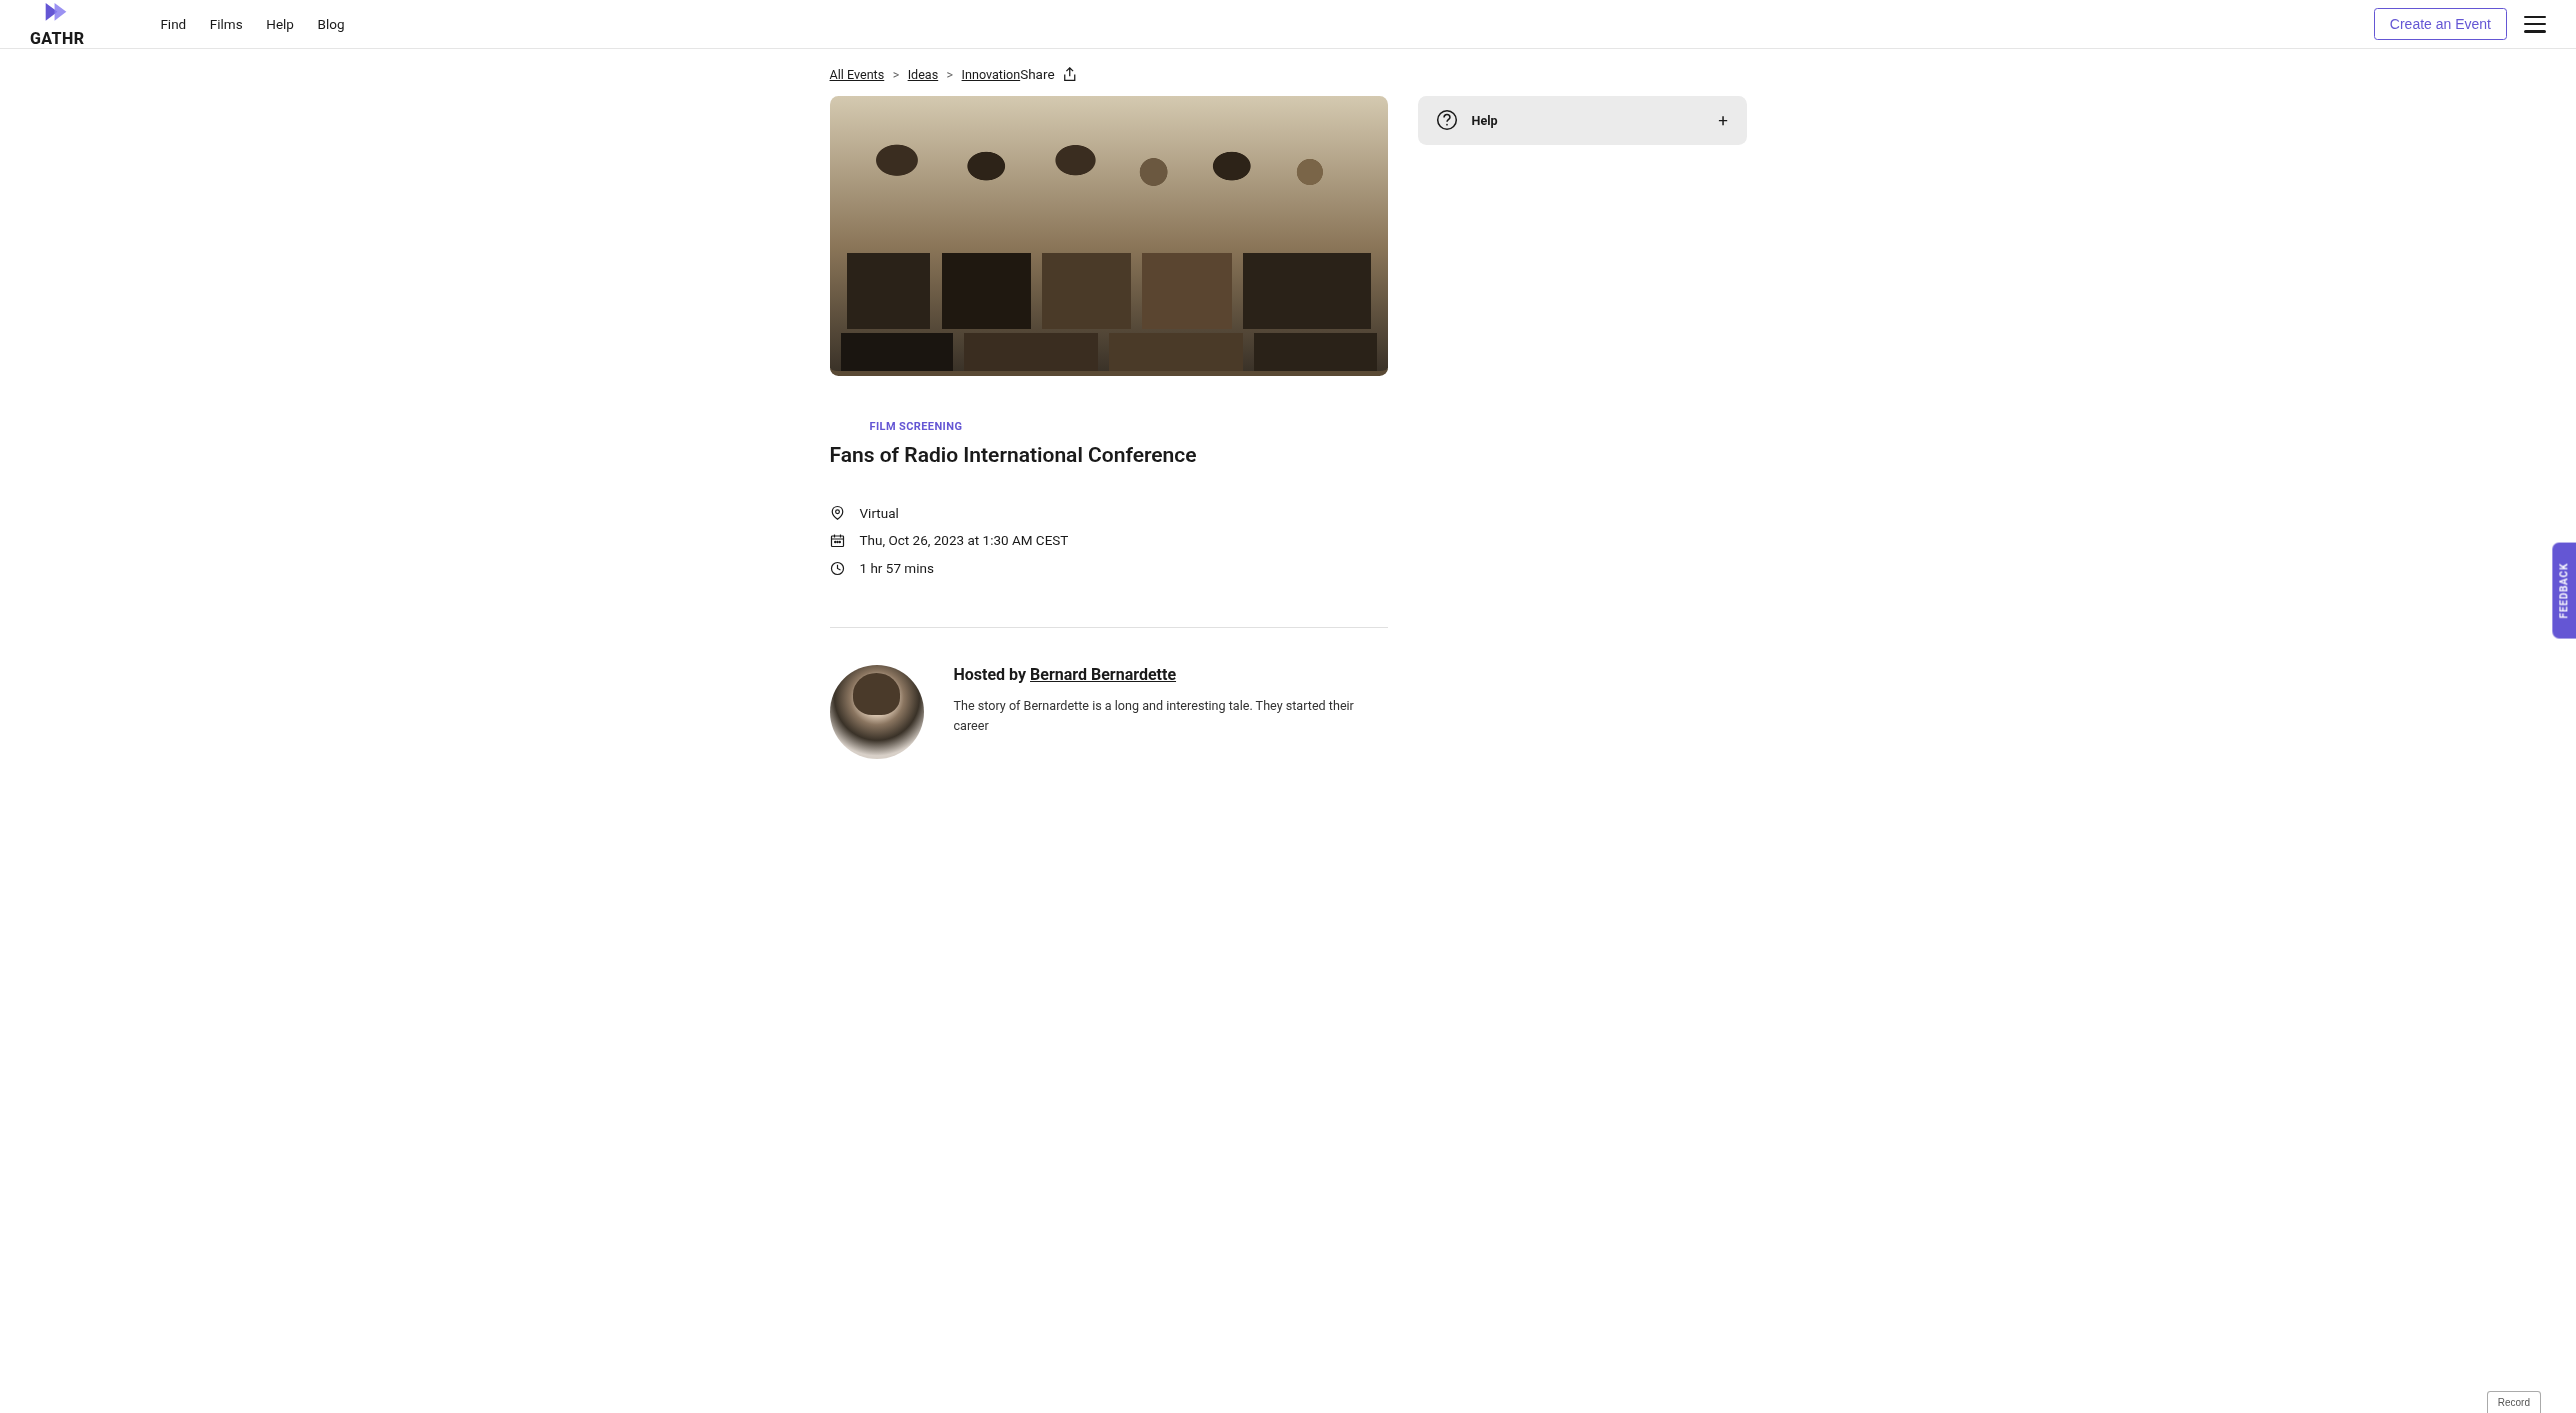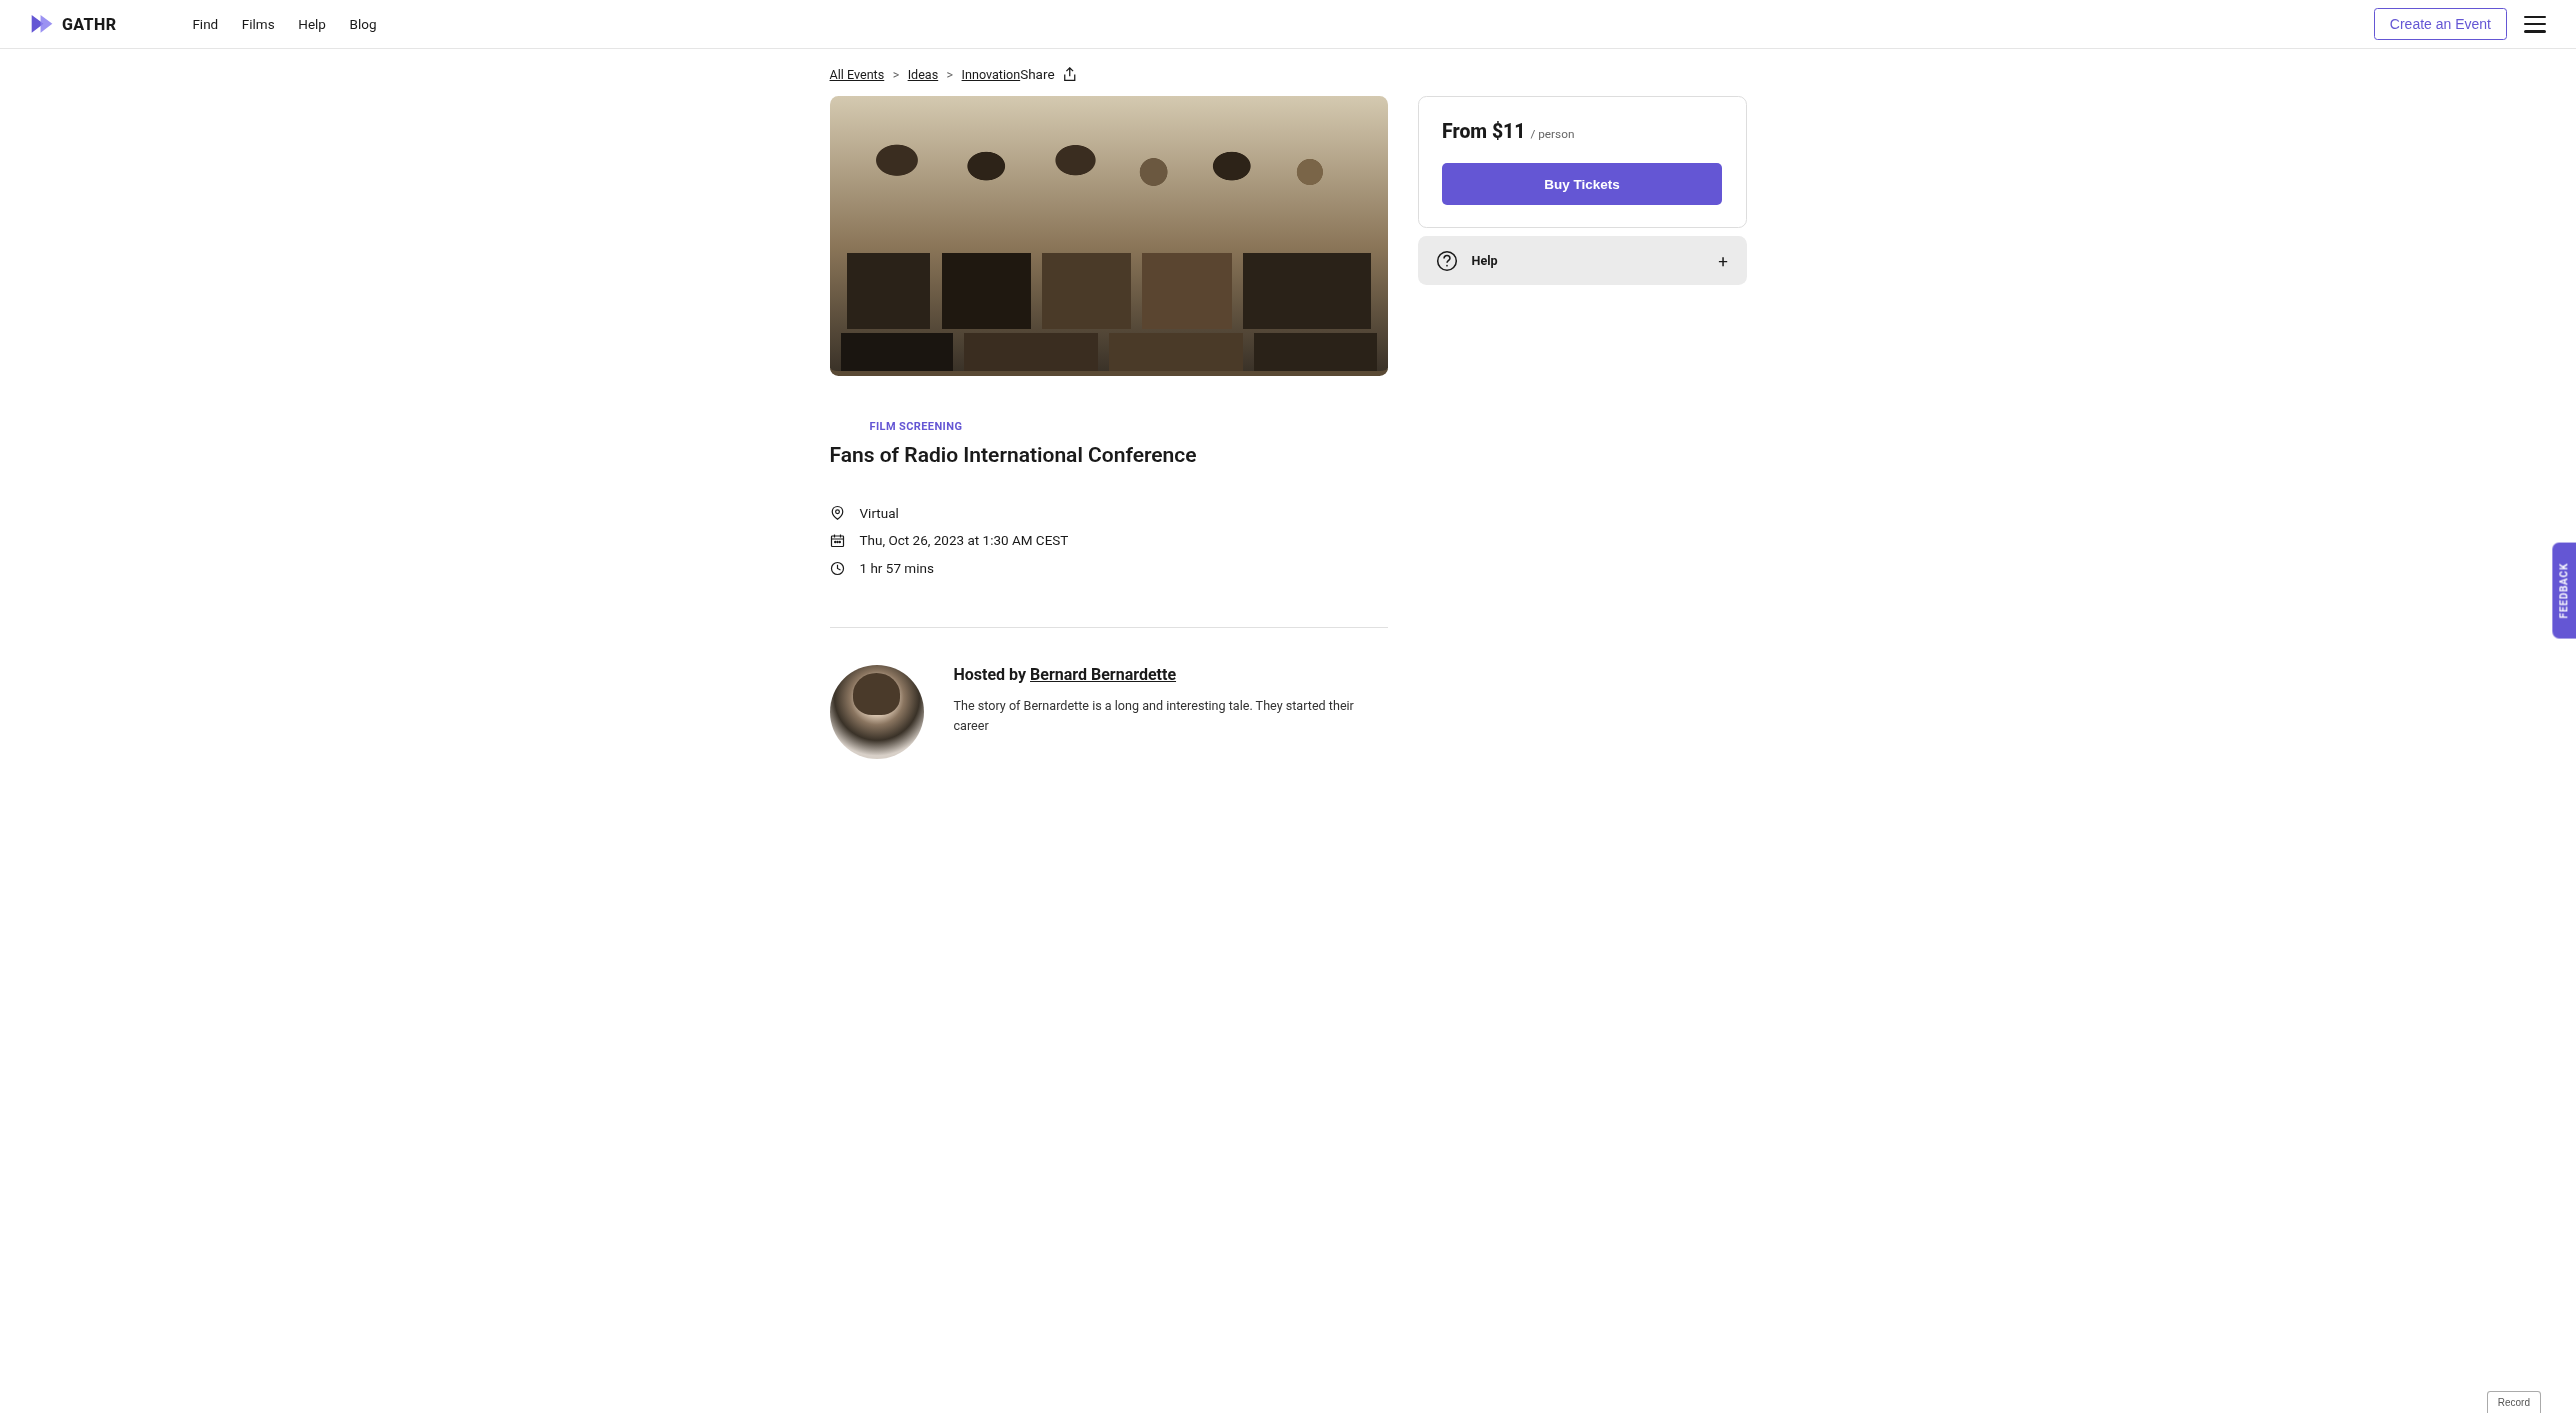--- a/index.html
+++ b/index.html
@@ -24,20 +24,21 @@
     }
     
     .logo {
       display: flex;
       align-items: center;
       gap: 5px;
       font-weight: 800;
       font-size: 16px;
       letter-spacing: 0.4px;
       color: #1a1a1a;
+      flex-direction: column;
     }
     
     .logo-icon {
       width: 27px;
       height: 23.6px;
     }
     
     .nav {
       display: flex;
       gap: 23.6px;
@@ -452,27 +453,20 @@
         <div class="host-info">
           <h2 class="host-title">
             <span>Hosted by </span><a href="#">Bernard Bernardette</a>
           </h2>
           <p class="host-bio">The story of Bernardette is a long and interesting tale. They started their career</p>
         </div>
       </div>
     </div>
 
     <aside class="sidebar">
-      <div class="ticket-box">
-        <div class="price-line">
-          <span class="price">From $11</span>
-          <span class="per-person">/ person</span>
-        </div>
-        <button class="buy-btn">Buy Tickets</button>
-      </div>
       <div class="help-box">
         <svg width="22" height="22" viewBox="0 0 26 26" fill="none" stroke="#1a1a1a" stroke-width="1.8">
           <circle cx="13" cy="13" r="11"></circle>
           <path d="M9.5 10 C9.5 8 11 6.5 13 6.5 C15 6.5 16.5 8 16.5 10 C16.5 12 13 12.5 13 15"></path>
           <circle cx="13" cy="18.5" r="1" fill="#1a1a1a" stroke="none"></circle>
         </svg>
         <span class="label">Help</span>
         <span class="plus">+</span>
       </div>
     </aside>

